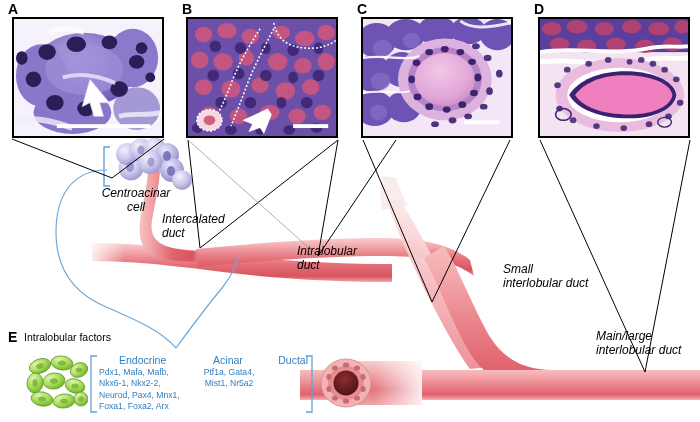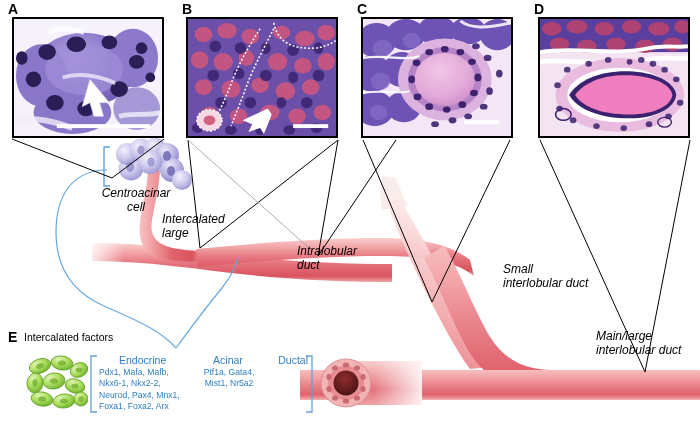--- a/index.html
+++ b/index.html
@@ -407,33 +407,33 @@
 
       <path d="M540,140 L645,372"></path>
       <path d="M690,140 L645,372"></path>
     </g>
   </svg>
 
   <div class="label" style="left:96px;top:186px;width:80px;text-align:center;">Centroacinar
 cell</div>
 
   <div class="label" style="left:162px;top:212px;width:90px;">Intercalated
-large</div>
+duct</div>
 
   <div class="label" style="left:297px;top:220px;width:90px;margin-top:24px;">Intralobular
 duct</div>
 
   <div class="label" style="left:461px;top:262px;width:110px;margin-left:42px;">Small
 interlobular duct</div>
 
   <div class="label" style="left:560px;top:329px;width:120px;margin-left:36px;">Main/large
 interlobular duct</div>
 
   <div class="panel-label" style="left:8px;top:330px;">E</div>
-  <div style="position:absolute;left:24px;top:331px;font-size:10.5px;color:#000;">Intercalated factors</div>
+  <div style="position:absolute;left:24px;top:331px;font-size:10.5px;color:#000;">Intralobular factors</div>
 
   <svg style="position:absolute;left:26px;top:354px;width:62px;height:58px;" viewBox="0 0 62 58">
     <g stroke="#5e9e28" stroke-width="0.8">
       <ellipse cx="14" cy="12" rx="11" ry="7" fill="url(#isletG)" transform="rotate(-18 14 12)"></ellipse>
       <ellipse cx="36" cy="9" rx="11" ry="7" fill="url(#isletG)" transform="rotate(8 36 9)"></ellipse>
       <ellipse cx="53" cy="16" rx="9" ry="7" fill="url(#isletG)" transform="rotate(-25 53 16)"></ellipse>
       <ellipse cx="9" cy="29" rx="8" ry="10" fill="url(#isletG)" transform="rotate(6 9 29)"></ellipse>
       <ellipse cx="28" cy="27" rx="11" ry="8" fill="url(#isletG)" transform="rotate(-8 28 27)"></ellipse>
       <ellipse cx="49" cy="32" rx="10" ry="7" fill="url(#isletG)" transform="rotate(16 49 32)"></ellipse>
       <ellipse cx="16" cy="45" rx="11" ry="7" fill="url(#isletG)" transform="rotate(10 16 45)"></ellipse>

